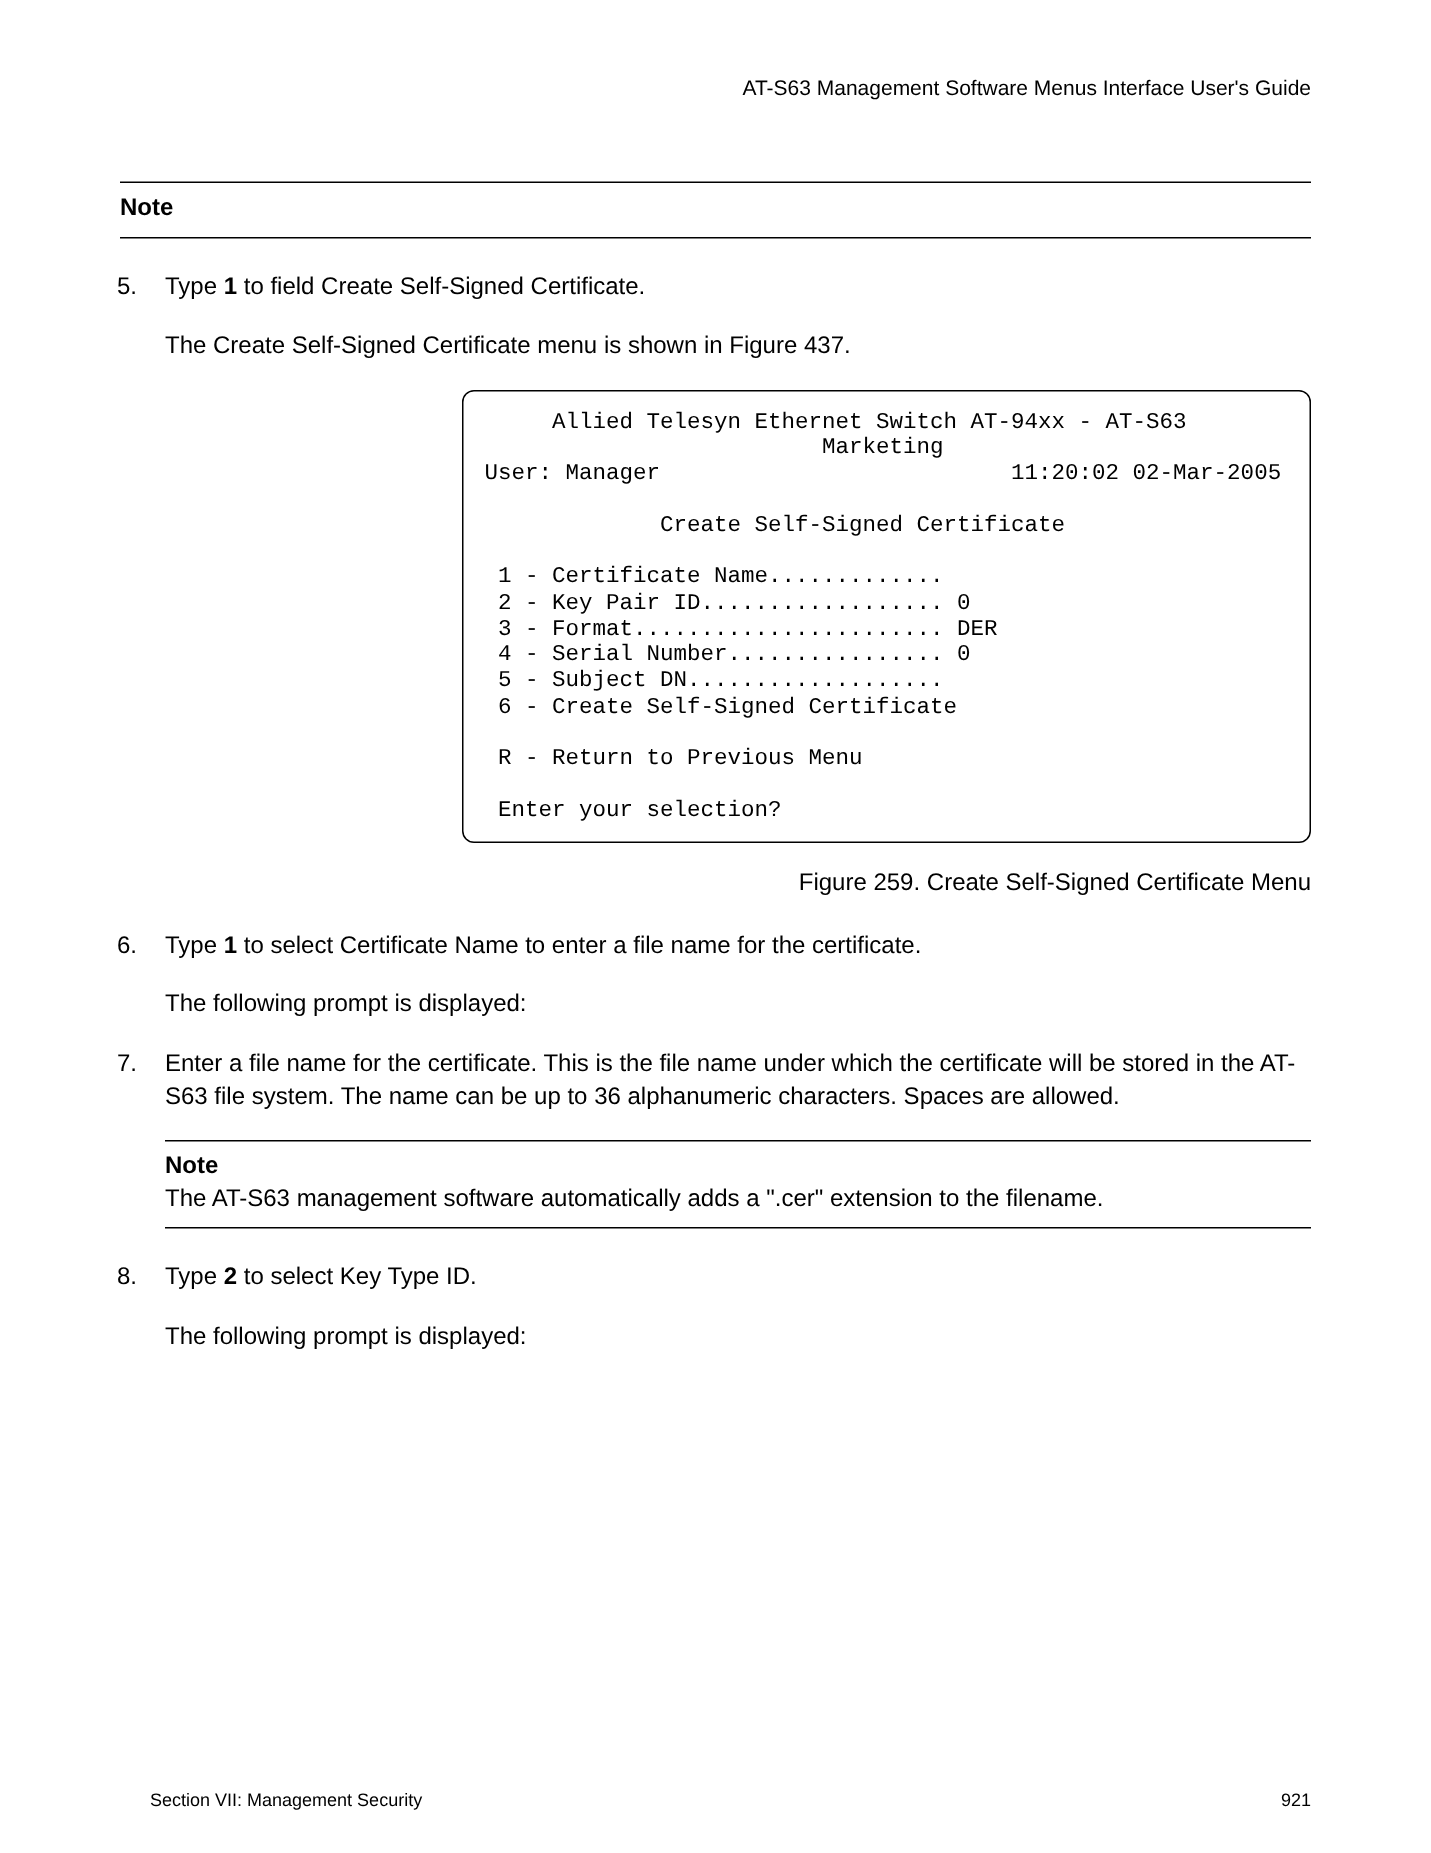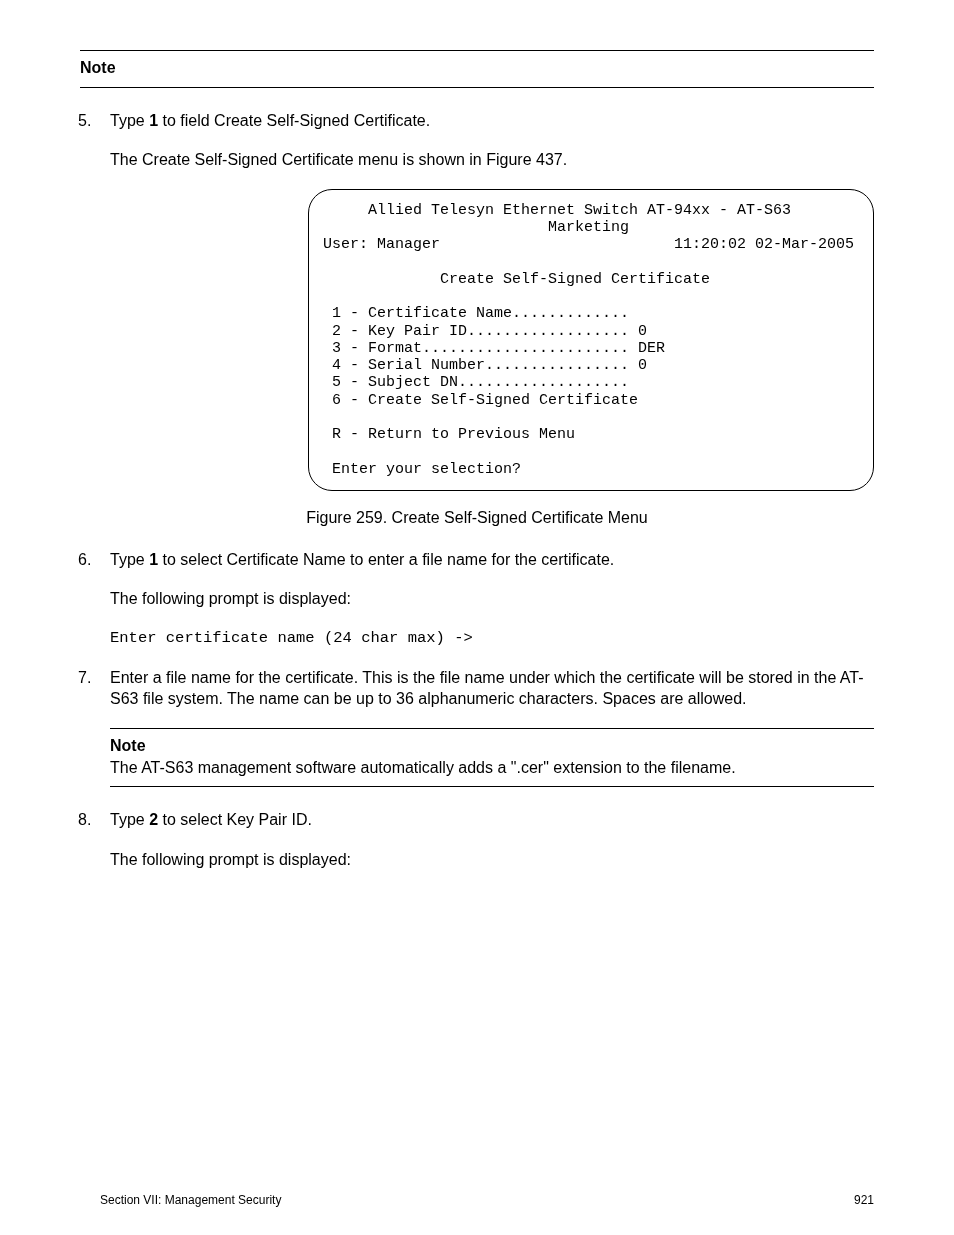--- a/index.html
+++ b/index.html
@@ -50,35 +50,35 @@
     top: 0;
   }
   .step-body {
     display: block;
   }
   .step .followup {
     margin-top: 18px;
   }
   .terminal-frame {
     border: 1.5px solid #000;
-    border-radius: 24px;
+    border-radius: 8px;
     padding: 12px 14px 12px 14px;
     margin: 4px 0 18px 0;
     font-family: "Courier New", Courier, monospace;
     font-size: 15px;
     line-height: 1.15;
     white-space: pre;
     box-sizing: border-box;
   }
   .terminal-wrap {
     margin-left: 228px;
     margin-right: 0;
   }
   .figure-caption {
-    text-align: center;
+    text-align: right;
     font-size: 16px;
     margin: 6px 0 22px 0;
   }
   .mono {
     font-family: "Courier New", Courier, monospace;
     font-size: 15.5px;
     white-space: pre;
     margin-top: 18px;
     display: block;
   }
@@ -92,20 +92,21 @@
     justify-content: space-between;
     margin-left: 20px;
   }
   b { font-weight: bold; }
 </style>
 </head>
 <body>
 
 <div class="page">
 
+  <div class="header-line">AT-S63 Management Software Menus Interface User's Guide</div>
 
   <div class="content">
 
     <div class="note-block">
       <span class="note-title">Note</span><br>
     </div>
 
     <div class="step">
       <span class="step-num">5.</span>
       <span class="step-body">
@@ -137,38 +138,37 @@
 
   <div class="content">
 
     <div class="figure-caption">Figure 259. Create Self-Signed Certificate Menu</div>
 
     <div class="step">
       <span class="step-num">6.</span>
       <span class="step-body">
         <span>Type </span><b>1</b><span> to select Certificate Name to enter a file name for the certificate.</span>
         <span class="followup" style="display:block;">The following prompt is displayed:</span>
-        <span class="mono">Enter certificate name (24 char max) -&gt;</span>
       </span>
     </div>
 
     <div class="step">
       <span class="step-num">7.</span>
       <span class="step-body">Enter a file name for the certificate. This is the file name under which the certificate will be stored in the AT-S63 file system. The name can be up to 36 alphanumeric characters. Spaces are allowed.</span>
     </div>
 
     <div class="note-block" style="margin-left:30px;">
       <span class="note-title">Note</span><br>
       <span>The AT-S63 management software automatically adds a ".cer" extension to the filename.</span>
     </div>
 
     <div class="step">
       <span class="step-num">8.</span>
       <span class="step-body">
-        <span>Type </span><b>2</b><span> to select Key Pair ID.</span>
+        <span>Type </span><b>2</b><span> to select Key Type ID.</span>
         <span class="followup" style="display:block;">The following prompt is displayed:</span>
       </span>
     </div>
 
   </div>
 
   <div class="footer">
     <span>Section VII: Management Security</span>
     <span>921</span>
   </div>

